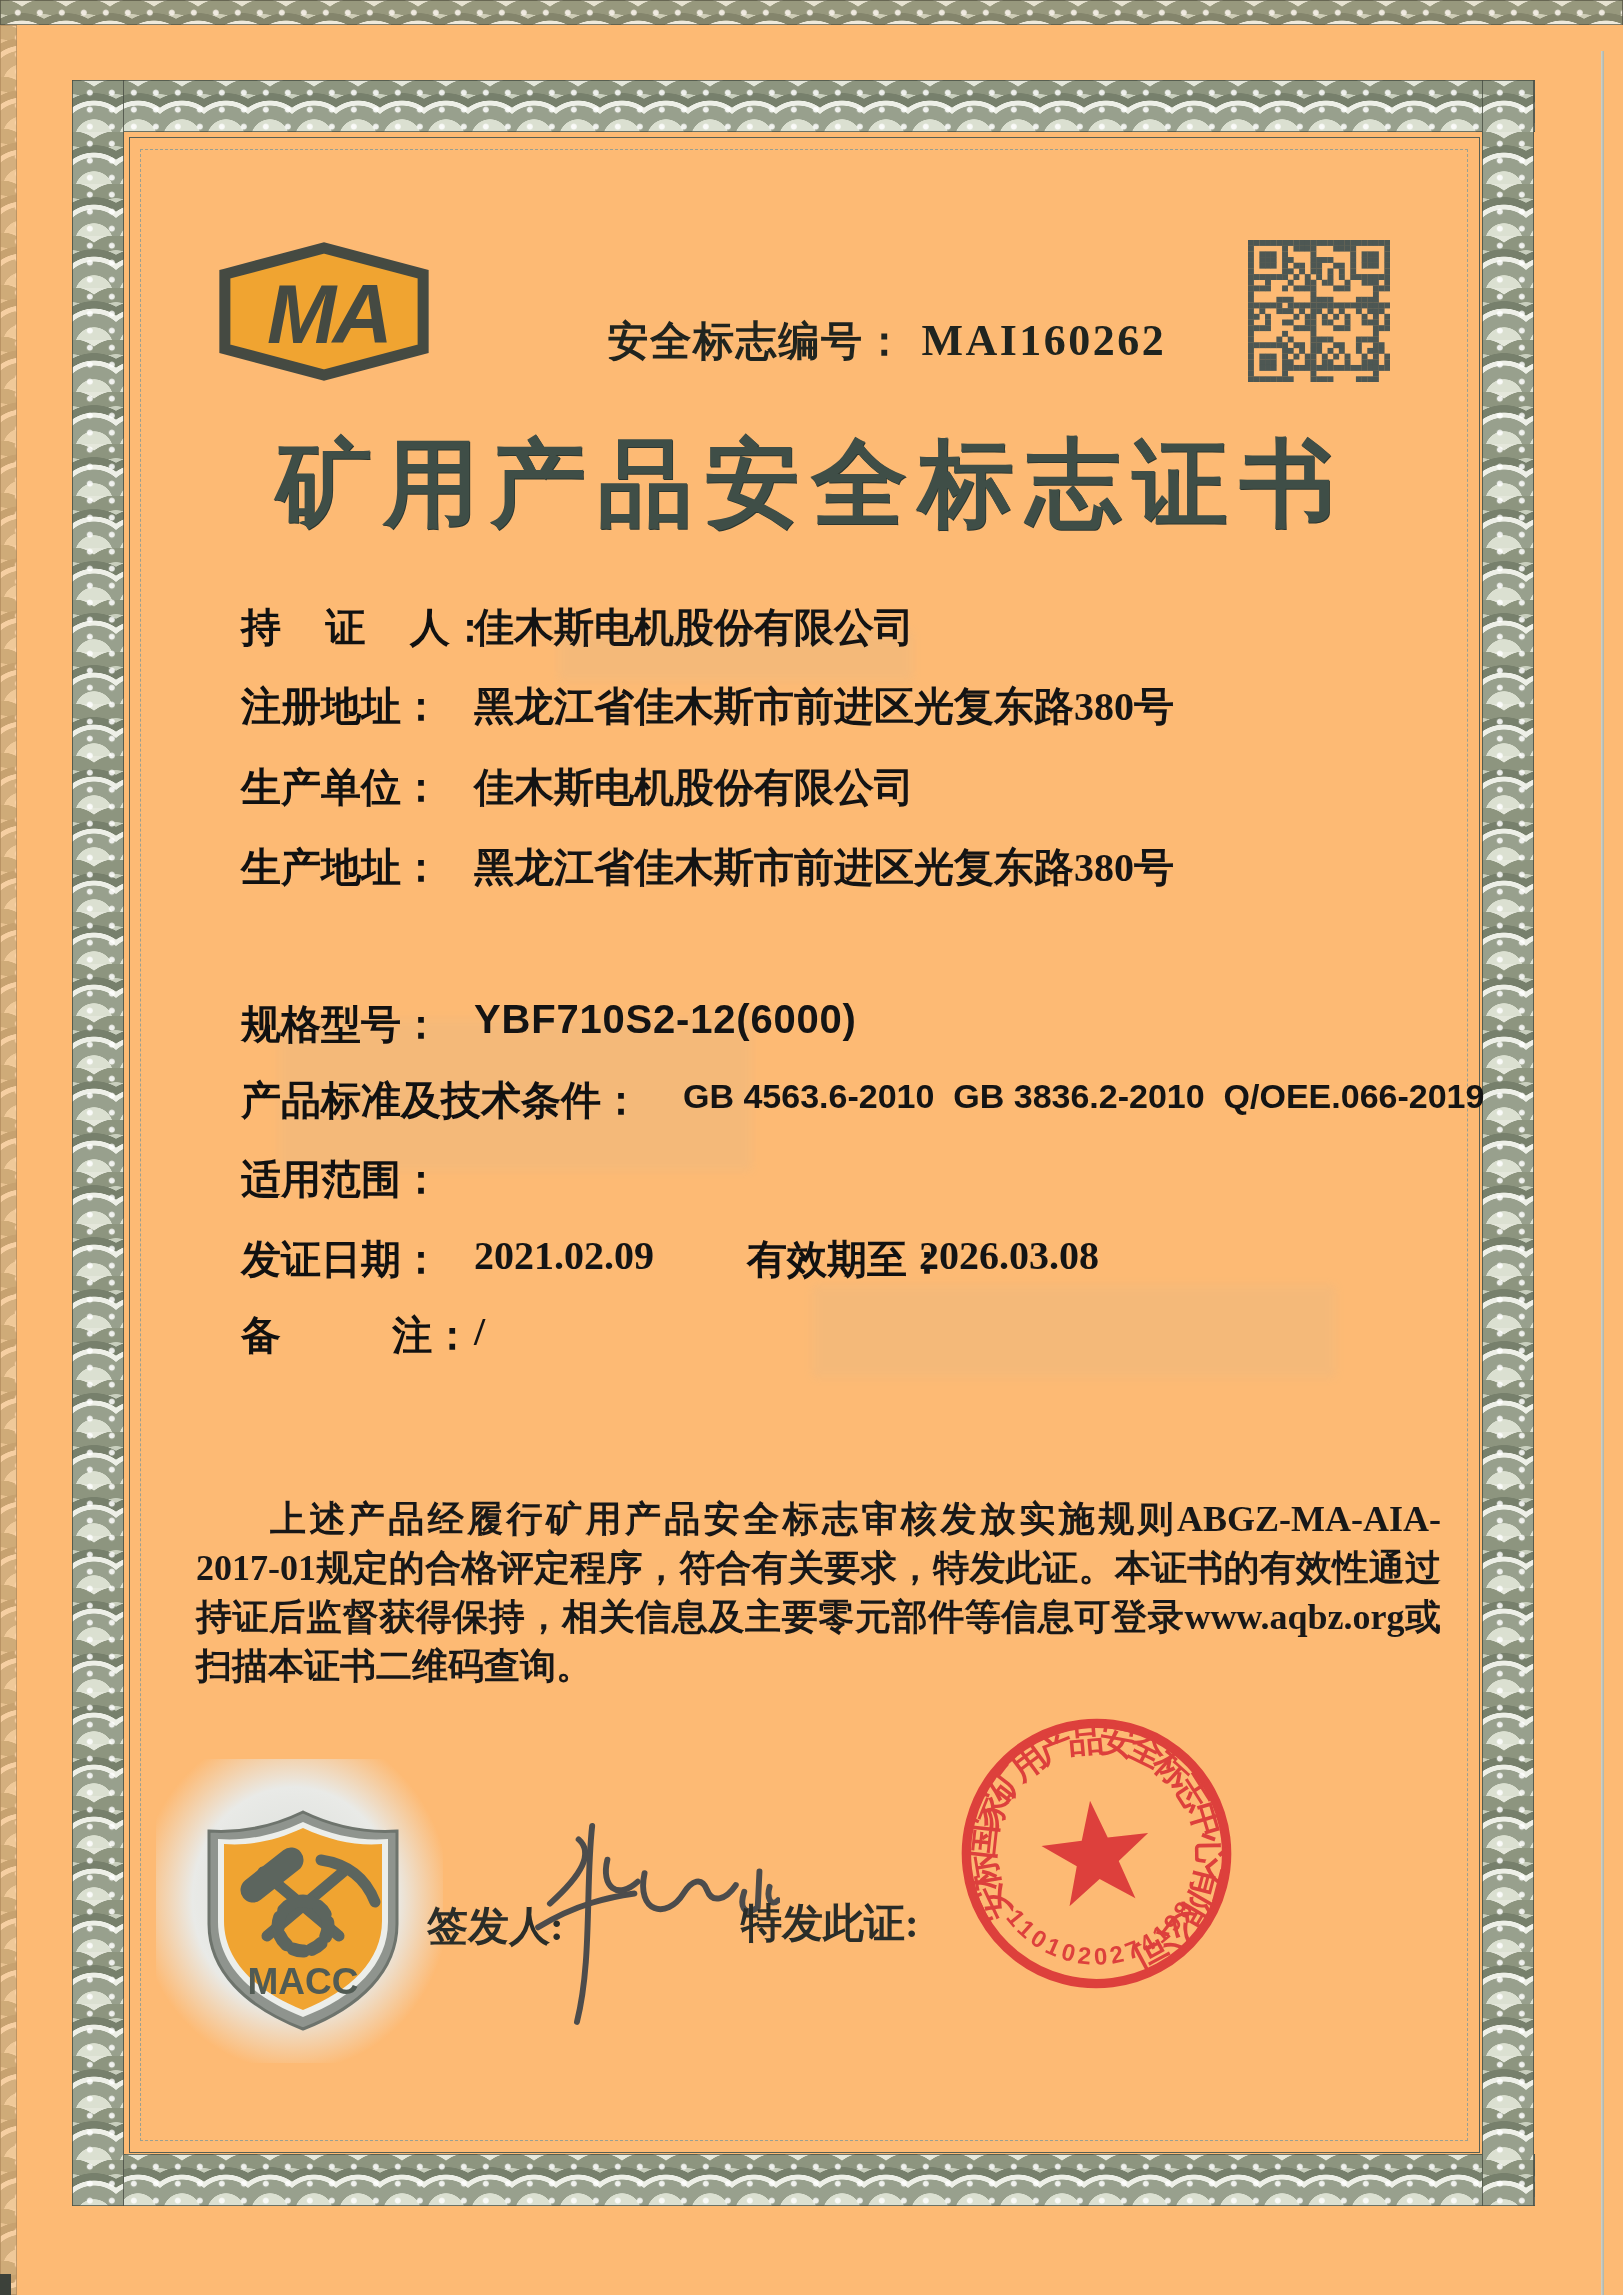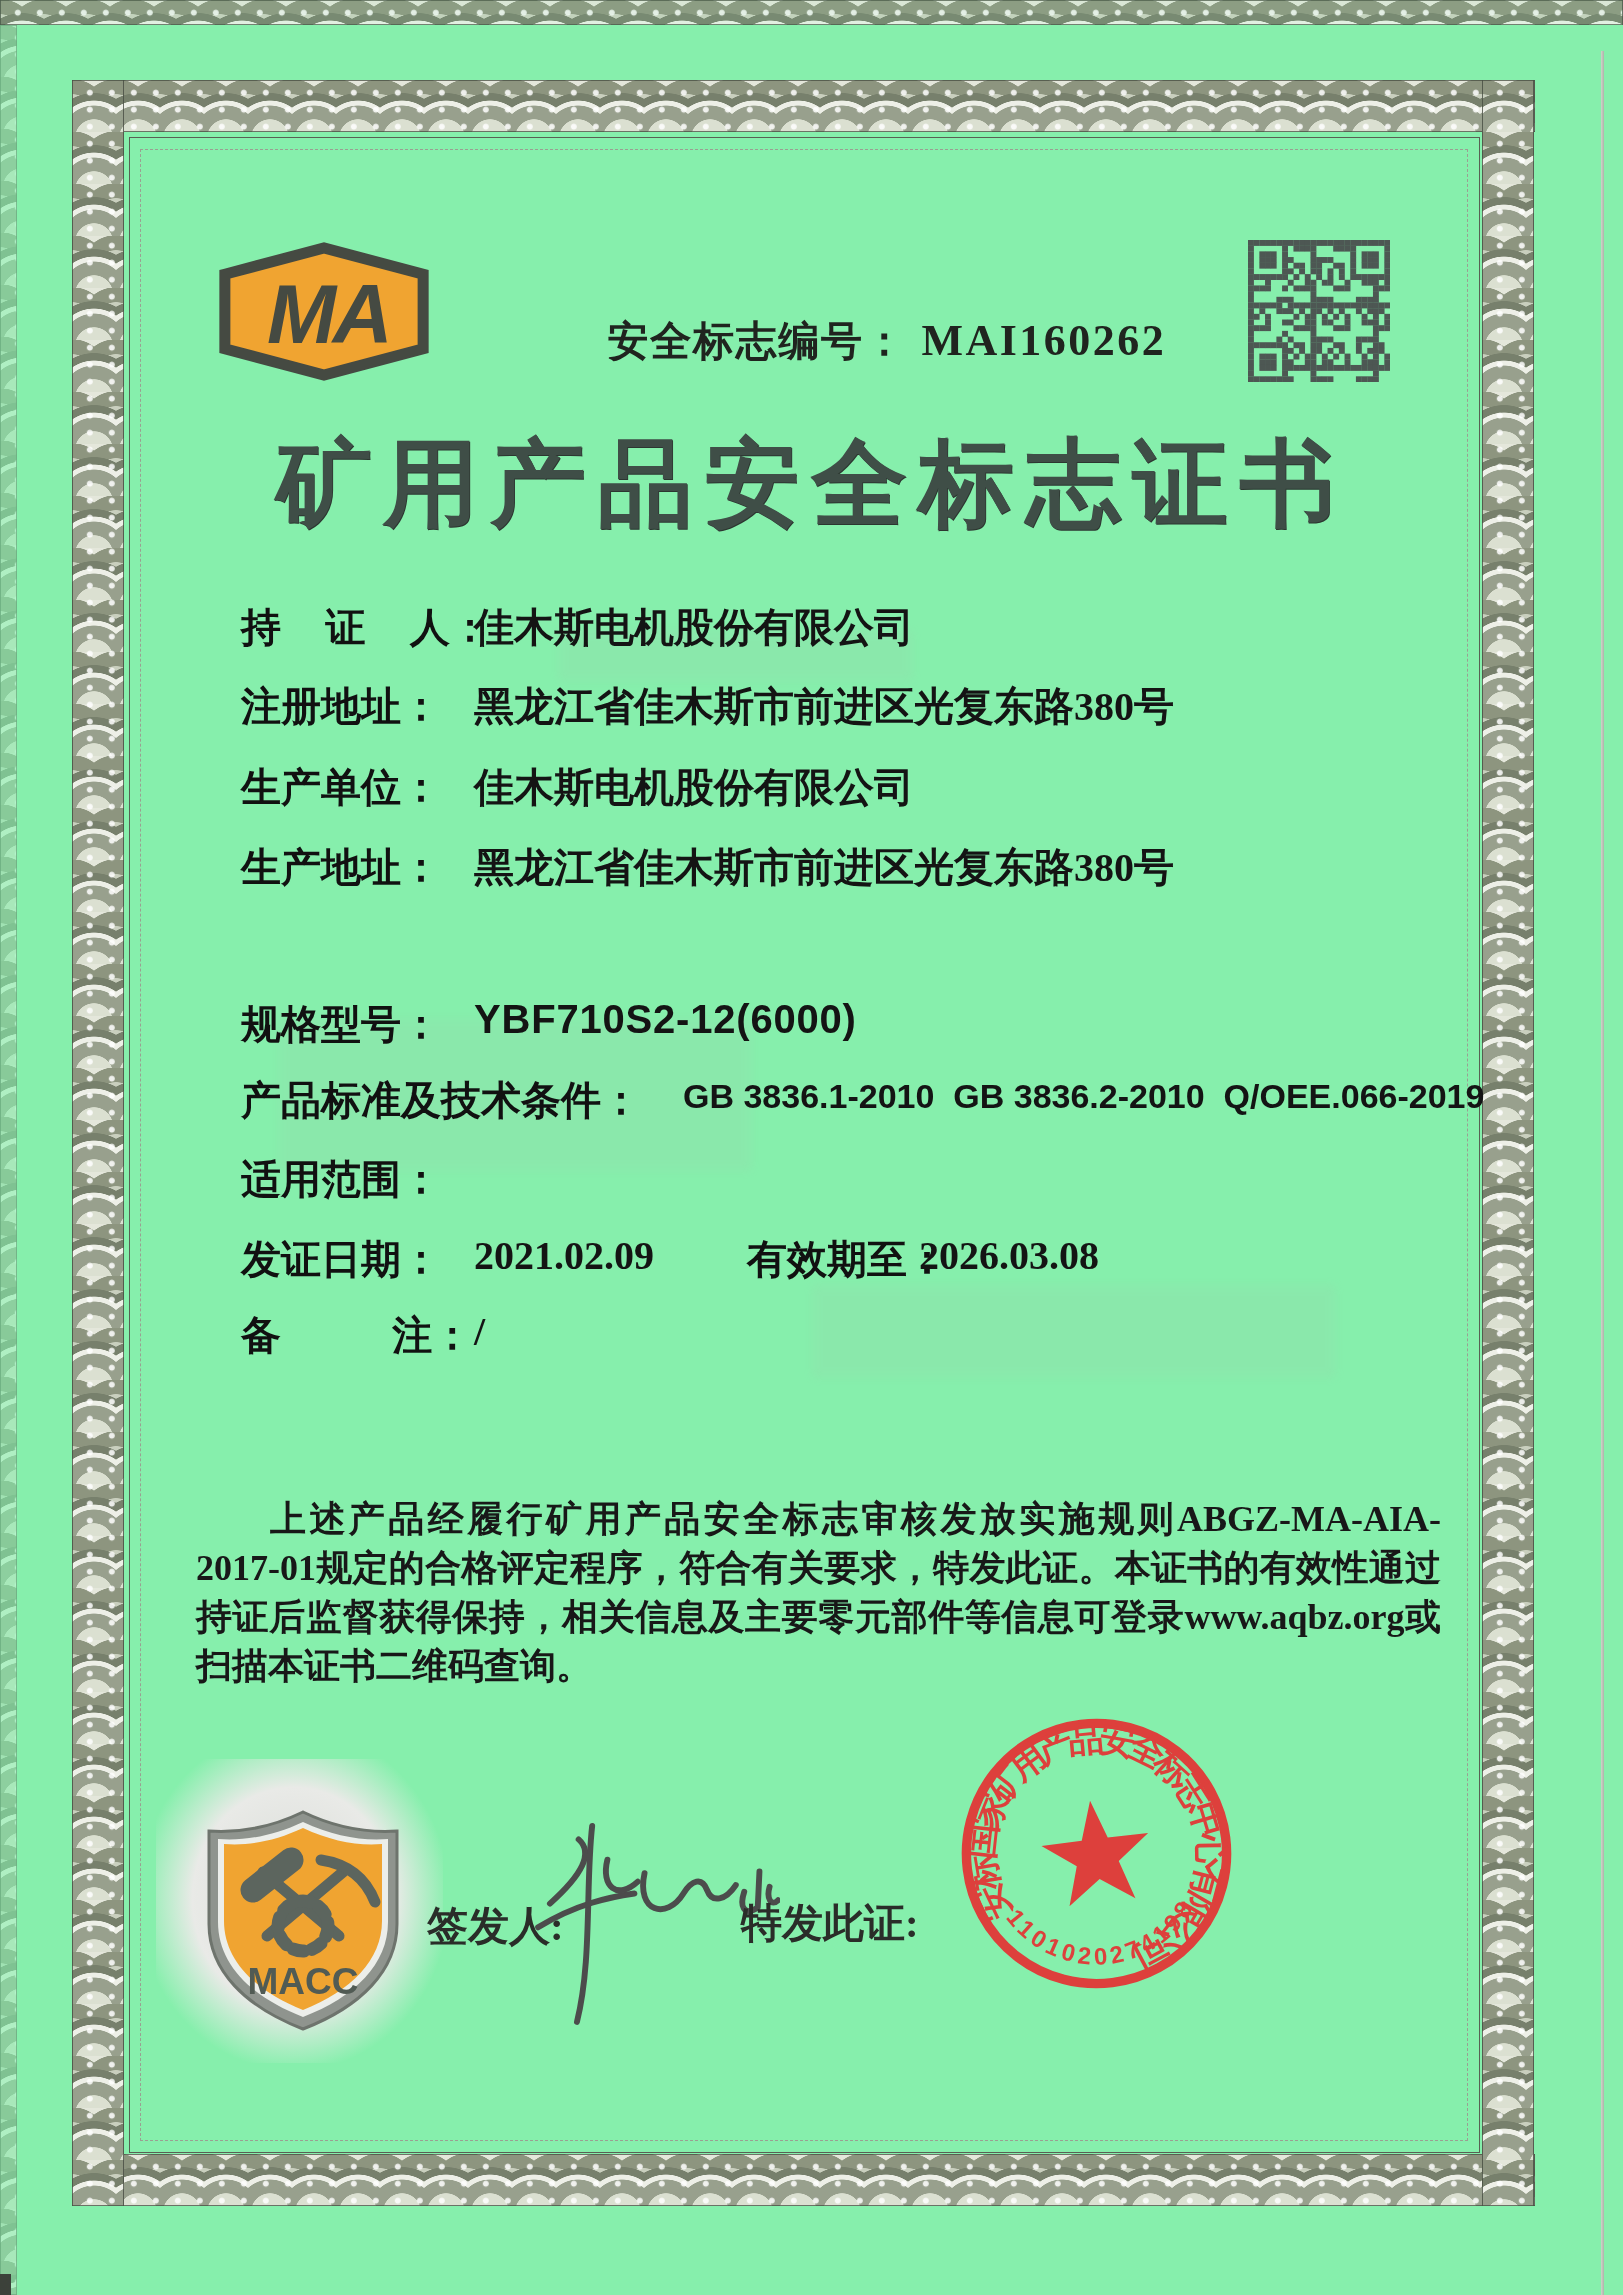--- a/index.html
+++ b/index.html
@@ -1,16 +1,16 @@
 <!DOCTYPE html>
 <html style="font-size:13.5px"><head>
 <meta charset="utf-8">
 <style>
   html,body{margin:0;padding:0;background:#ffffff;}
-  .page{position:relative;width:1623px;height:2295px;background:#86efac;overflow:hidden;
+  .page{position:relative;width:1623px;height:2295px;background:#fdba74;overflow:hidden;
         font-family:"Liberation Serif","DejaVu Serif",serif;color:#1b1b1b;}
 
   
   .band{
     background-color:#9fa794;
     background-image:
       radial-gradient(circle, rgba(255,255,255,.85) 0 2.5px, rgba(255,255,255,0) 3.4px),
       radial-gradient(circle at 50% 112%, #dbe0d1 0 30%, #98a08d 31% 52%, #edefe7 53% 60%, #77806c 61% 72%, rgba(0,0,0,0) 73%),
       radial-gradient(circle at 50% 118%, #c9cfbe 0 32%, #8d957f 33% 55%, #e4e7db 56% 63%, #6d755f 64% 74%, rgba(0,0,0,0) 75%),
       repeating-linear-gradient(45deg, rgba(50,56,46,.20) 0 0.8px, rgba(255,255,255,0) 0.8px 4.2px);
@@ -465,21 +465,21 @@
   <div class="row" style="top:840px">
     <span class="flabel">生产地址：</span>
     <span class="fvalue">黑龙江省佳木斯市前进区光复东路380号</span>
   </div>
   <div class="row" style="top:997px">
     <span class="flabel">规格型号：</span>
     <span class="fvalue latin">YBF710S2-12(6000)</span>
   </div>
   <div class="row row-standards" style="top:1073px">
     <span class="flabel">产品标准及技术条件：</span>
-    <span class="fvalue">GB 3836.1-2010  GB 3836.2-2010  Q/OEE.066-2019</span>
+    <span class="fvalue">GB 4563.6-2010  GB 3836.2-2010  Q/OEE.066-2019</span>
   </div>
   <div class="row" style="top:1152px">
     <span class="flabel">适用范围：</span>
   </div>
   <div class="row" style="top:1232px">
     <span class="flabel">发证日期：</span>
     <span class="fvalue">2021.02.09</span>
     <span class="flabel2">有效期至：</span>
     <span class="fvalue2">2026.03.08</span>
   </div>

